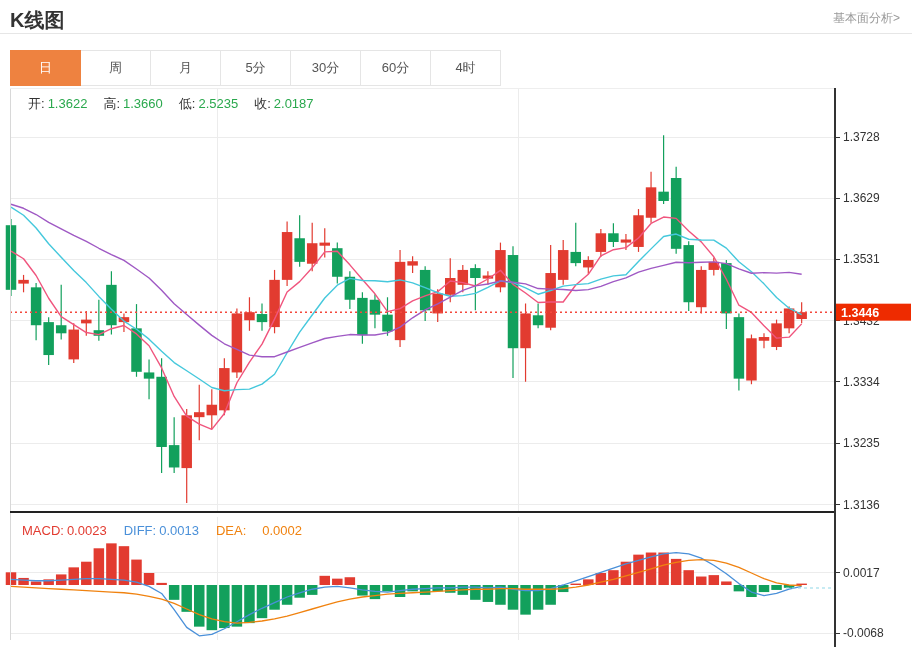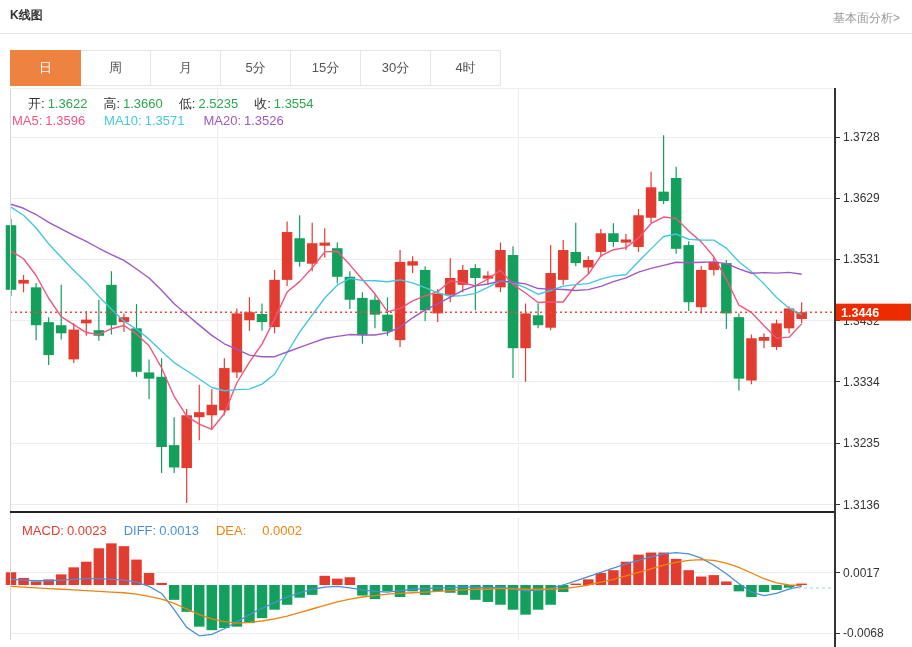--- a/index.html
+++ b/index.html
@@ -1,19 +1,19 @@
 <!DOCTYPE html>
 <html><head>
 <meta charset="utf-8">
 <style>
   * { margin:0; padding:0; box-sizing:border-box; }
   body { background:#fff; }
   .page { position:relative; width:912px; height:647px; background:#fff; overflow:hidden;
           font-family:"Liberation Sans", sans-serif; }
-  .page-title { position:absolute; left:10px; top:7px; font-size:12px; font-weight:bold; color:#333; }
+  .page-title { position:absolute; left:10px; top:7px; font-size:20px; font-weight:bold; color:#333; }
   .header-link { position:absolute; right:12px; top:10px; font-size:12px; color:#999; cursor:pointer; text-decoration:none; }
   .title-divider { position:absolute; left:0; top:33px; width:912px; height:1px; background:#e6e6e6; }
   .tab-bar { position:absolute; left:10px; top:50px; display:flex; }
   .tab { width:71px; height:36px; line-height:34px; text-align:center; font-size:13px; color:#555;
          background:#fff; border:1px solid #e5e5e5; margin-left:-1px; cursor:pointer; }
   .tab:first-child { margin-left:0; }
   .tab.active { background:#ee8240; border-color:#ee8240; color:#fff; position:relative; z-index:1; }
   .legend-row { position:absolute; display:flex; font-size:13px; white-space:nowrap; }
   #legend-ohlc { left:28px; top:95px; gap:16px; }
   #legend-ma   { left:12px; top:113px; gap:19px; }
@@ -267,33 +267,28 @@
       <text x="843" y="637.0012" font-size="12" fill="#333333" font-family="&quot;Liberation Sans&quot;, sans-serif">-0.0068</text>
       <rect x="836" y="303.6784" width="75" height="17" fill="#ee2b00"></rect>
       <text x="841" y="316.6784" font-size="12.5" font-weight="bold" fill="#ffffff" font-family="&quot;Liberation Sans&quot;, sans-serif">1.3446</text>
     </svg>
 
   <div class="tab-bar" id="tab-bar">
       <div class="tab active">日</div>
       <div class="tab">周</div>
       <div class="tab">月</div>
       <div class="tab">5分</div>
-      <div class="tab">15分</div>
       <div class="tab">30分</div>
+      <div class="tab">60分</div>
       <div class="tab">4时</div>
     </div>
   <div class="legend-row" id="legend-ohlc">
       <span class="legend-item"><span class="lbl">开:</span><span class="val" style="color: rgb(42, 168, 77);">1.3622</span></span>
       <span class="legend-item"><span class="lbl">高:</span><span class="val" style="color: rgb(42, 168, 77);">1.3660</span></span>
       <span class="legend-item"><span class="lbl">低:</span><span class="val" style="color: rgb(42, 168, 77);">2.5235</span></span>
-      <span class="legend-item"><span class="lbl">收:</span><span class="val" style="color: rgb(42, 168, 77);">1.3554</span></span>
-    </div>
-  <div class="legend-row" id="legend-ma">
-      <span class="legend-item"><span class="lbl" style="color: rgb(240, 85, 126);">MA5:</span><span class="val" style="color: rgb(240, 85, 126);">1.3596</span></span>
-      <span class="legend-item"><span class="lbl" style="color: rgb(69, 200, 220);">MA10:</span><span class="val" style="color: rgb(69, 200, 220);">1.3571</span></span>
-      <span class="legend-item"><span class="lbl" style="color: rgb(159, 89, 196);">MA20:</span><span class="val" style="color: rgb(159, 89, 196);">1.3526</span></span>
+      <span class="legend-item"><span class="lbl">收:</span><span class="val" style="color: rgb(42, 168, 77);">2.0187</span></span>
     </div>
   <div class="legend-row" id="legend-macd">
       <span class="legend-item"><span class="lbl" style="color: rgb(226, 59, 48);">MACD:</span><span class="val" style="color: rgb(226, 59, 48);">0.0023</span></span>
       <span class="legend-item"><span class="lbl" style="color: rgb(74, 144, 217);">DIFF:</span><span class="val" style="color: rgb(74, 144, 217);">0.0013</span></span>
       <span class="legend-item"><span class="lbl" style="color: rgb(240, 130, 15);">DEA:</span><span class="val" style="color: rgb(240, 130, 15); margin-left: 16px;">0.0002</span></span>
     </div>
 </div>
 
 </body></html>

